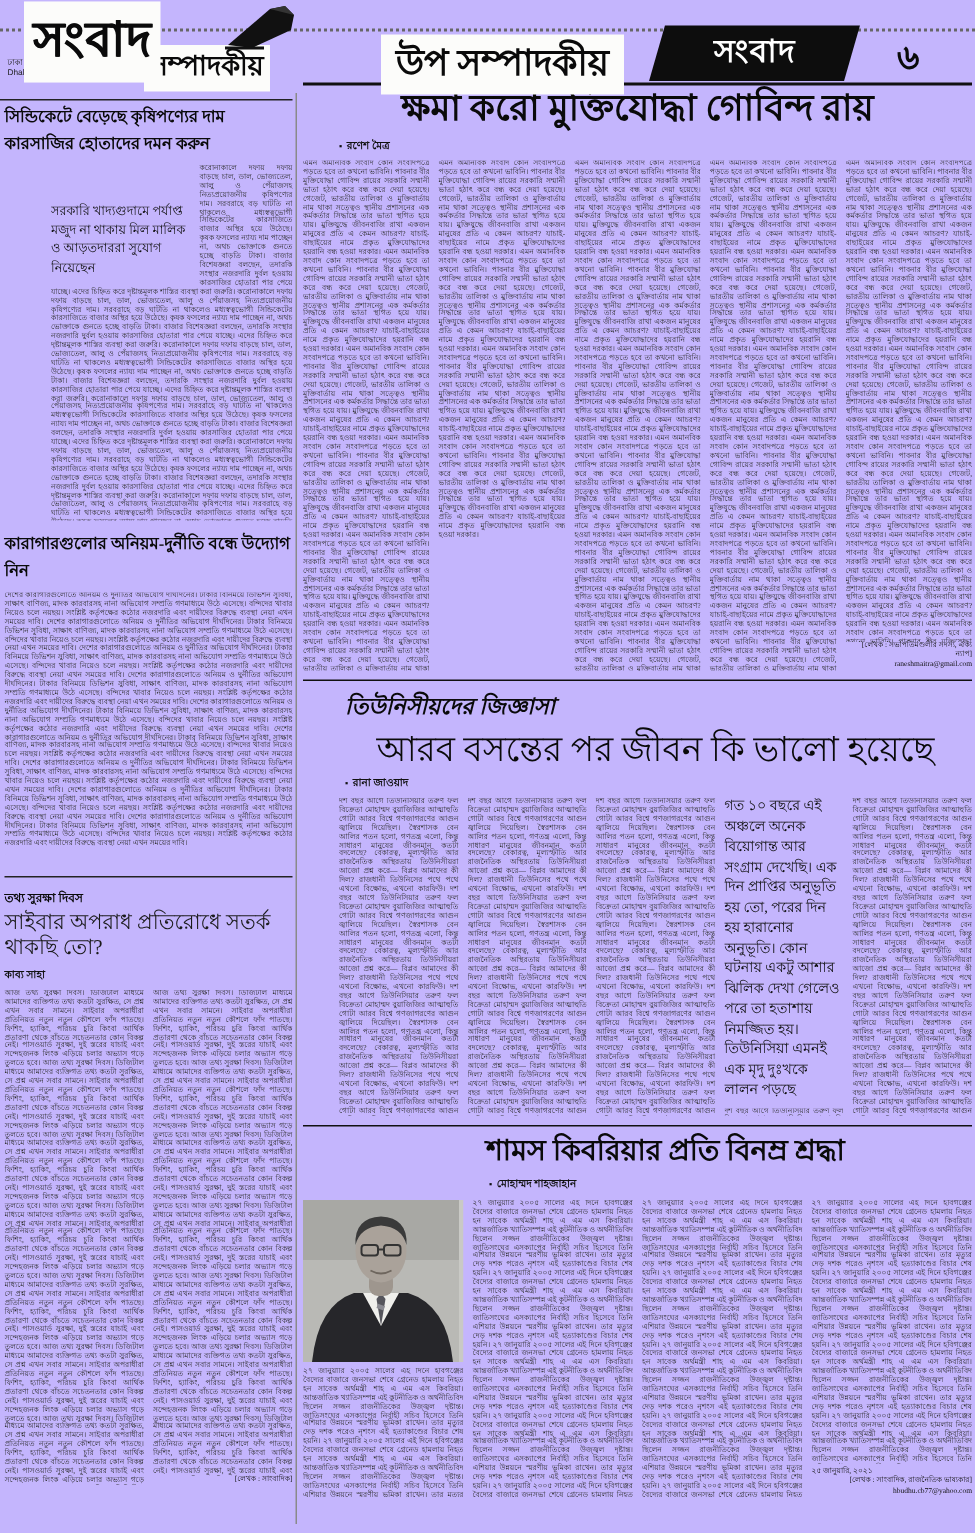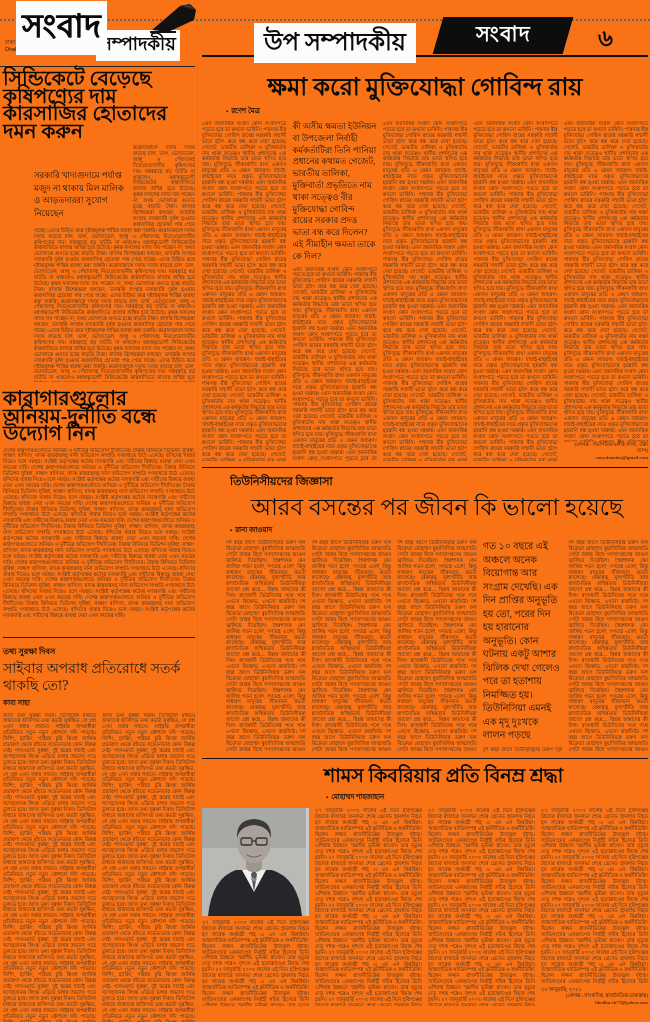--- a/index.html
+++ b/index.html
@@ -1,20 +1,20 @@
 <!DOCTYPE html>
 <html lang="bn"><head>
 <meta charset="utf-8">
 <style>
   * { margin:0; padding:0; box-sizing:border-box; }
   html,body { background:#e8e8e4; }
   body { font-family:"Liberation Serif","DejaVu Serif",serif; }
   #page {
     position:relative; width:650px; height:1022px; margin:0 auto;
-    background:#f97316; color:#1a1a1a; overflow:hidden;padding-left:20px;
+    background:#c4b5fd; color:#1a1a1a; overflow:hidden;padding-left:20px;
   }
   
   .dotline { position:absolute; left:0; right:0; top:19px; border-top:2px dotted #666; }
   .logo-left {
     position:absolute; left:16px; top:2px; font-size:31px; font-weight:900;
     letter-spacing:1px; color:#0a0a0a; transform:scaleY(1.04);
     text-shadow:0.6px 0 #0a0a0a;
     background:#fcfcfa; padding:0 6px; z-index:3;
   }
   .pen { position:absolute; left:150px; top:4px; z-index:3; }
@@ -39,44 +39,44 @@
   .c { flex:1 1 0; overflow:hidden; }
   .c-flex { display:flex; flex-direction:column; }
   .c-flex .fill { flex:1 1 0; overflow:hidden; }
   .byline { font-size:7px; font-weight:700; color:#111; }
   .byline .bullet { font-size:6px; margin-right:3px; }
   .sig { text-align:right; font-size:5px; line-height:6.5px; color:#111; }
   .sig a { color:#111; text-decoration:none; }
 
   
   #left-col { position:absolute; left:3px; top:70px; width:192px; }
-  .ed-headline { font-size:20px; line-height:17.5px; font-weight:700; color:#0a0a0a; margin-bottom:5px; }
+  .ed-headline { font-size:11px; line-height:17.5px; font-weight:700; color:#0a0a0a; margin-bottom:5px; }
   #ed1-body { height:237px; overflow:hidden;margin-left:31px; }
   .ed-quote {
     float:left; width:92px; margin:24px 7px 5px 0;
     font-size:8.5px; line-height:12.5px; color:#0f0f0f; text-align:left;
   }
   #ed2-head { margin-top:8px; }
   #ed2-body { height:180px; overflow:hidden; }
   .left-divider { border-top:1px solid #222; margin:9px 0 7px; }
   .kicker { font-size:8px; font-weight:700; color:#0a0a0a; margin-bottom:2px; }
   #cyber-head { font-size:14px; line-height:17px; font-weight:400; margin-bottom:3px; }
   #cyber-cols { height:330px; margin-top:4px; }
 
   
-  #main-area { position:absolute; left:202px; top:68px; width:446px; }
+  #main-area { position:absolute; left:202px; top:54px; width:446px; }
   #main-headline { text-align:center; font-size:24px; line-height:28px; font-weight:700; color:#0a0a0a; margin-top:5px; }
   #main-byline { margin:4px 0 4px 24px; }
   #main-cols { height:340px; }
   .pq-main { font-size:8.5px; line-height:11.8px; color:#0f0f0f; margin-bottom:4px; text-align:left; }
 
   .hrule { border-top:1px solid #111; margin:6px 0 5px; }
 
   #tunisia { padding-left:24px; }
-  #tunisia .kicker { font-size:11px; margin-left:4px; }
+  #tunisia .kicker { font-size:15px; margin-left:4px;font-style:italic; }
   #tunisia-headline { text-align:center; font-size:23px; line-height:27px; font-weight:400; color:#0a0a0a; }
   #tunisia-byline { margin:3px 0 4px 4px; }
   #tunisia-cols { height:212px; }
   .pq-tunisia { font-size:9.5px; line-height:13.5px; color:#0f0f0f; margin-bottom:4px; text-align:left; }
 
   #kibria-headline { margin:4px 0 4px 122px; font-size:19px; line-height:23px; font-weight:700; color:#0a0a0a; }
   #kibria-byline { margin:3px 0 5px 124px; }
   #kibria-cols { height:198px; }
   .photo-box { width:100%; height:108px; margin-bottom:4px; background:#c9c9c5; overflow:hidden; }
   .kib-sig { margin-top:3px; }
@@ -151,21 +151,20 @@
   <div id="main-area">
 
     <div id="main-headline">ক্ষমা করো মুক্তিযোদ্ধা গোবিন্দ রায়</div>
     <div id="main-byline" class="byline">
       <span class="bullet">▪</span><span>রণেশ মৈত্র</span>
     </div>
 
     <div id="main-cols" class="cols body-txt">
       <div class="c">এমন অমানবিক সংবাদ কোন সংবাদপত্রে পড়তে হবে তা কখনো ভাবিনি। পাবনার বীর মুক্তিযোদ্ধা গোবিন্দ রায়ের সরকারি সম্মানী ভাতা হঠাৎ করে বন্ধ করে দেয়া হয়েছে। গেজেট, ভারতীয় তালিকা ও মুক্তিবার্তায় নাম থাকা সত্ত্বেও স্থানীয় প্রশাসনের এক কর্মকর্তার সিদ্ধান্তে তার ভাতা স্থগিত হয়ে যায়। মুক্তিযুদ্ধে জীবনবাজি রাখা একজন মানুষের প্রতি এ কেমন আচরণ? যাচাই-বাছাইয়ের নামে প্রকৃত মুক্তিযোদ্ধাদের হয়রানি বন্ধ হওয়া দরকার। এমন অমানবিক সংবাদ কোন সংবাদপত্রে পড়তে হবে তা কখনো ভাবিনি। পাবনার বীর মুক্তিযোদ্ধা গোবিন্দ রায়ের সরকারি সম্মানী ভাতা হঠাৎ করে বন্ধ করে দেয়া হয়েছে। গেজেট, ভারতীয় তালিকা ও মুক্তিবার্তায় নাম থাকা সত্ত্বেও স্থানীয় প্রশাসনের এক কর্মকর্তার সিদ্ধান্তে তার ভাতা স্থগিত হয়ে যায়। মুক্তিযুদ্ধে জীবনবাজি রাখা একজন মানুষের প্রতি এ কেমন আচরণ? যাচাই-বাছাইয়ের নামে প্রকৃত মুক্তিযোদ্ধাদের হয়রানি বন্ধ হওয়া দরকার। এমন অমানবিক সংবাদ কোন সংবাদপত্রে পড়তে হবে তা কখনো ভাবিনি। পাবনার বীর মুক্তিযোদ্ধা গোবিন্দ রায়ের সরকারি সম্মানী ভাতা হঠাৎ করে বন্ধ করে দেয়া হয়েছে। গেজেট, ভারতীয় তালিকা ও মুক্তিবার্তায় নাম থাকা সত্ত্বেও স্থানীয় প্রশাসনের এক কর্মকর্তার সিদ্ধান্তে তার ভাতা স্থগিত হয়ে যায়। মুক্তিযুদ্ধে জীবনবাজি রাখা একজন মানুষের প্রতি এ কেমন আচরণ? যাচাই-বাছাইয়ের নামে প্রকৃত মুক্তিযোদ্ধাদের হয়রানি বন্ধ হওয়া দরকার। এমন অমানবিক সংবাদ কোন সংবাদপত্রে পড়তে হবে তা কখনো ভাবিনি। পাবনার বীর মুক্তিযোদ্ধা গোবিন্দ রায়ের সরকারি সম্মানী ভাতা হঠাৎ করে বন্ধ করে দেয়া হয়েছে। গেজেট, ভারতীয় তালিকা ও মুক্তিবার্তায় নাম থাকা সত্ত্বেও স্থানীয় প্রশাসনের এক কর্মকর্তার সিদ্ধান্তে তার ভাতা স্থগিত হয়ে যায়। মুক্তিযুদ্ধে জীবনবাজি রাখা একজন মানুষের প্রতি এ কেমন আচরণ? যাচাই-বাছাইয়ের নামে প্রকৃত মুক্তিযোদ্ধাদের হয়রানি বন্ধ হওয়া দরকার। এমন অমানবিক সংবাদ কোন সংবাদপত্রে পড়তে হবে তা কখনো ভাবিনি। পাবনার বীর মুক্তিযোদ্ধা গোবিন্দ রায়ের সরকারি সম্মানী ভাতা হঠাৎ করে বন্ধ করে দেয়া হয়েছে। গেজেট, ভারতীয় তালিকা ও মুক্তিবার্তায় নাম থাকা সত্ত্বেও স্থানীয় প্রশাসনের এক কর্মকর্তার সিদ্ধান্তে তার ভাতা স্থগিত হয়ে যায়। মুক্তিযুদ্ধে জীবনবাজি রাখা একজন মানুষের প্রতি এ কেমন আচরণ? যাচাই-বাছাইয়ের নামে প্রকৃত মুক্তিযোদ্ধাদের হয়রানি বন্ধ হওয়া দরকার। এমন অমানবিক সংবাদ কোন সংবাদপত্রে পড়তে হবে তা কখনো ভাবিনি। পাবনার বীর মুক্তিযোদ্ধা গোবিন্দ রায়ের সরকারি সম্মানী ভাতা হঠাৎ করে বন্ধ করে দেয়া হয়েছে। গেজেট, ভারতীয় তালিকা ও মুক্তিবার্তায় নাম থাকা সত্ত্বেও স্থানীয় প্রশাসনের এক কর্মকর্তার সিদ্ধান্তে তার ভাতা স্থগিত হয়ে যায়। মুক্তিযুদ্ধে জীবনবাজি রাখা একজন মানুষের প্রতি এ কেমন আচরণ? যাচাই-বাছাইয়ের নামে প্রকৃত মুক্তিযোদ্ধাদের হয়রানি বন্ধ হওয়া দরকার। এমন অমানবিক সংবাদ কোন সংবাদপত্রে পড়তে হবে তা কখনো ভাবিনি। পাবনার বীর মুক্তিযোদ্ধা গোবিন্দ রায়ের সরকারি সম্মানী ভাতা হঠাৎ করে বন্ধ করে দেয়া হয়েছে। গেজেট, ভারতীয় তালিকা ও মুক্তিবার্তায় নাম থাকা সত্ত্বেও স্থানীয় প্রশাসনের এক কর্মকর্তার সিদ্ধান্তে তার ভাতা স্থগিত হয়ে যায়। মুক্তিযুদ্ধে জীবনবাজি রাখা একজন মানুষের প্রতি এ কেমন আচরণ? যাচাই-বাছাইয়ের নামে প্রকৃত মুক্তিযোদ্ধাদের হয়রানি বন্ধ হওয়া দরকার।</div>
       <div class="c c-flex">
-        <div class="pq-main">কী অসীম ক্ষমতা ইউনিয়ন বা উপজেলা নির্বাহী কর্মকর্তাটির! তিনি পানিয়া প্রধানের কথামত গেজেট, ভারতীয় তালিকা, মুক্তিবার্তা প্রভৃতিতে নাম থাকা সত্ত্বেও বীর মুক্তিযোদ্ধা গোবিন্দ রায়ের সরকার প্রদত্ত ভাতা বন্ধ করে দিলেন? এই সীমাহীন ক্ষমতা তাকে কে দিল?</div>
         <div class="fill">এমন অমানবিক সংবাদ কোন সংবাদপত্রে পড়তে হবে তা কখনো ভাবিনি। পাবনার বীর মুক্তিযোদ্ধা গোবিন্দ রায়ের সরকারি সম্মানী ভাতা হঠাৎ করে বন্ধ করে দেয়া হয়েছে। গেজেট, ভারতীয় তালিকা ও মুক্তিবার্তায় নাম থাকা সত্ত্বেও স্থানীয় প্রশাসনের এক কর্মকর্তার সিদ্ধান্তে তার ভাতা স্থগিত হয়ে যায়। মুক্তিযুদ্ধে জীবনবাজি রাখা একজন মানুষের প্রতি এ কেমন আচরণ? যাচাই-বাছাইয়ের নামে প্রকৃত মুক্তিযোদ্ধাদের হয়রানি বন্ধ হওয়া দরকার। এমন অমানবিক সংবাদ কোন সংবাদপত্রে পড়তে হবে তা কখনো ভাবিনি। পাবনার বীর মুক্তিযোদ্ধা গোবিন্দ রায়ের সরকারি সম্মানী ভাতা হঠাৎ করে বন্ধ করে দেয়া হয়েছে। গেজেট, ভারতীয় তালিকা ও মুক্তিবার্তায় নাম থাকা সত্ত্বেও স্থানীয় প্রশাসনের এক কর্মকর্তার সিদ্ধান্তে তার ভাতা স্থগিত হয়ে যায়। মুক্তিযুদ্ধে জীবনবাজি রাখা একজন মানুষের প্রতি এ কেমন আচরণ? যাচাই-বাছাইয়ের নামে প্রকৃত মুক্তিযোদ্ধাদের হয়রানি বন্ধ হওয়া দরকার। এমন অমানবিক সংবাদ কোন সংবাদপত্রে পড়তে হবে তা কখনো ভাবিনি। পাবনার বীর মুক্তিযোদ্ধা গোবিন্দ রায়ের সরকারি সম্মানী ভাতা হঠাৎ করে বন্ধ করে দেয়া হয়েছে। গেজেট, ভারতীয় তালিকা ও মুক্তিবার্তায় নাম থাকা সত্ত্বেও স্থানীয় প্রশাসনের এক কর্মকর্তার সিদ্ধান্তে তার ভাতা স্থগিত হয়ে যায়। মুক্তিযুদ্ধে জীবনবাজি রাখা একজন মানুষের প্রতি এ কেমন আচরণ? যাচাই-বাছাইয়ের নামে প্রকৃত মুক্তিযোদ্ধাদের হয়রানি বন্ধ হওয়া দরকার। এমন অমানবিক সংবাদ কোন সংবাদপত্রে পড়তে হবে তা কখনো ভাবিনি। পাবনার বীর মুক্তিযোদ্ধা গোবিন্দ রায়ের সরকারি সম্মানী ভাতা হঠাৎ করে বন্ধ করে দেয়া হয়েছে। গেজেট, ভারতীয় তালিকা ও মুক্তিবার্তায় নাম থাকা সত্ত্বেও স্থানীয় প্রশাসনের এক কর্মকর্তার সিদ্ধান্তে তার ভাতা স্থগিত হয়ে যায়। মুক্তিযুদ্ধে জীবনবাজি রাখা একজন মানুষের প্রতি এ কেমন আচরণ? যাচাই-বাছাইয়ের নামে প্রকৃত মুক্তিযোদ্ধাদের হয়রানি বন্ধ হওয়া দরকার।</div>
       </div>
       <div class="c">এমন অমানবিক সংবাদ কোন সংবাদপত্রে পড়তে হবে তা কখনো ভাবিনি। পাবনার বীর মুক্তিযোদ্ধা গোবিন্দ রায়ের সরকারি সম্মানী ভাতা হঠাৎ করে বন্ধ করে দেয়া হয়েছে। গেজেট, ভারতীয় তালিকা ও মুক্তিবার্তায় নাম থাকা সত্ত্বেও স্থানীয় প্রশাসনের এক কর্মকর্তার সিদ্ধান্তে তার ভাতা স্থগিত হয়ে যায়। মুক্তিযুদ্ধে জীবনবাজি রাখা একজন মানুষের প্রতি এ কেমন আচরণ? যাচাই-বাছাইয়ের নামে প্রকৃত মুক্তিযোদ্ধাদের হয়রানি বন্ধ হওয়া দরকার। এমন অমানবিক সংবাদ কোন সংবাদপত্রে পড়তে হবে তা কখনো ভাবিনি। পাবনার বীর মুক্তিযোদ্ধা গোবিন্দ রায়ের সরকারি সম্মানী ভাতা হঠাৎ করে বন্ধ করে দেয়া হয়েছে। গেজেট, ভারতীয় তালিকা ও মুক্তিবার্তায় নাম থাকা সত্ত্বেও স্থানীয় প্রশাসনের এক কর্মকর্তার সিদ্ধান্তে তার ভাতা স্থগিত হয়ে যায়। মুক্তিযুদ্ধে জীবনবাজি রাখা একজন মানুষের প্রতি এ কেমন আচরণ? যাচাই-বাছাইয়ের নামে প্রকৃত মুক্তিযোদ্ধাদের হয়রানি বন্ধ হওয়া দরকার। এমন অমানবিক সংবাদ কোন সংবাদপত্রে পড়তে হবে তা কখনো ভাবিনি। পাবনার বীর মুক্তিযোদ্ধা গোবিন্দ রায়ের সরকারি সম্মানী ভাতা হঠাৎ করে বন্ধ করে দেয়া হয়েছে। গেজেট, ভারতীয় তালিকা ও মুক্তিবার্তায় নাম থাকা সত্ত্বেও স্থানীয় প্রশাসনের এক কর্মকর্তার সিদ্ধান্তে তার ভাতা স্থগিত হয়ে যায়। মুক্তিযুদ্ধে জীবনবাজি রাখা একজন মানুষের প্রতি এ কেমন আচরণ? যাচাই-বাছাইয়ের নামে প্রকৃত মুক্তিযোদ্ধাদের হয়রানি বন্ধ হওয়া দরকার। এমন অমানবিক সংবাদ কোন সংবাদপত্রে পড়তে হবে তা কখনো ভাবিনি। পাবনার বীর মুক্তিযোদ্ধা গোবিন্দ রায়ের সরকারি সম্মানী ভাতা হঠাৎ করে বন্ধ করে দেয়া হয়েছে। গেজেট, ভারতীয় তালিকা ও মুক্তিবার্তায় নাম থাকা সত্ত্বেও স্থানীয় প্রশাসনের এক কর্মকর্তার সিদ্ধান্তে তার ভাতা স্থগিত হয়ে যায়। মুক্তিযুদ্ধে জীবনবাজি রাখা একজন মানুষের প্রতি এ কেমন আচরণ? যাচাই-বাছাইয়ের নামে প্রকৃত মুক্তিযোদ্ধাদের হয়রানি বন্ধ হওয়া দরকার। এমন অমানবিক সংবাদ কোন সংবাদপত্রে পড়তে হবে তা কখনো ভাবিনি। পাবনার বীর মুক্তিযোদ্ধা গোবিন্দ রায়ের সরকারি সম্মানী ভাতা হঠাৎ করে বন্ধ করে দেয়া হয়েছে। গেজেট, ভারতীয় তালিকা ও মুক্তিবার্তায় নাম থাকা সত্ত্বেও স্থানীয় প্রশাসনের এক কর্মকর্তার সিদ্ধান্তে তার ভাতা স্থগিত হয়ে যায়। মুক্তিযুদ্ধে জীবনবাজি রাখা একজন মানুষের প্রতি এ কেমন আচরণ? যাচাই-বাছাইয়ের নামে প্রকৃত মুক্তিযোদ্ধাদের হয়রানি বন্ধ হওয়া দরকার। এমন অমানবিক সংবাদ কোন সংবাদপত্রে পড়তে হবে তা কখনো ভাবিনি। পাবনার বীর মুক্তিযোদ্ধা গোবিন্দ রায়ের সরকারি সম্মানী ভাতা হঠাৎ করে বন্ধ করে দেয়া হয়েছে। গেজেট, ভারতীয় তালিকা ও মুক্তিবার্তায় নাম থাকা সত্ত্বেও স্থানীয় প্রশাসনের এক কর্মকর্তার সিদ্ধান্তে তার ভাতা স্থগিত হয়ে যায়। মুক্তিযুদ্ধে জীবনবাজি রাখা একজন মানুষের প্রতি এ কেমন আচরণ? যাচাই-বাছাইয়ের নামে প্রকৃত মুক্তিযোদ্ধাদের হয়রানি বন্ধ হওয়া দরকার। এমন অমানবিক সংবাদ কোন সংবাদপত্রে পড়তে হবে তা কখনো ভাবিনি। পাবনার বীর মুক্তিযোদ্ধা গোবিন্দ রায়ের সরকারি সম্মানী ভাতা হঠাৎ করে বন্ধ করে দেয়া হয়েছে। গেজেট, ভারতীয় তালিকা ও মুক্তিবার্তায় নাম থাকা সত্ত্বেও স্থানীয় প্রশাসনের এক কর্মকর্তার সিদ্ধান্তে তার ভাতা স্থগিত হয়ে যায়। মুক্তিযুদ্ধে জীবনবাজি রাখা একজন মানুষের প্রতি এ কেমন আচরণ? যাচাই-বাছাইয়ের নামে প্রকৃত মুক্তিযোদ্ধাদের হয়রানি বন্ধ হওয়া দরকার।</div>
       <div class="c">এমন অমানবিক সংবাদ কোন সংবাদপত্রে পড়তে হবে তা কখনো ভাবিনি। পাবনার বীর মুক্তিযোদ্ধা গোবিন্দ রায়ের সরকারি সম্মানী ভাতা হঠাৎ করে বন্ধ করে দেয়া হয়েছে। গেজেট, ভারতীয় তালিকা ও মুক্তিবার্তায় নাম থাকা সত্ত্বেও স্থানীয় প্রশাসনের এক কর্মকর্তার সিদ্ধান্তে তার ভাতা স্থগিত হয়ে যায়। মুক্তিযুদ্ধে জীবনবাজি রাখা একজন মানুষের প্রতি এ কেমন আচরণ? যাচাই-বাছাইয়ের নামে প্রকৃত মুক্তিযোদ্ধাদের হয়রানি বন্ধ হওয়া দরকার। এমন অমানবিক সংবাদ কোন সংবাদপত্রে পড়তে হবে তা কখনো ভাবিনি। পাবনার বীর মুক্তিযোদ্ধা গোবিন্দ রায়ের সরকারি সম্মানী ভাতা হঠাৎ করে বন্ধ করে দেয়া হয়েছে। গেজেট, ভারতীয় তালিকা ও মুক্তিবার্তায় নাম থাকা সত্ত্বেও স্থানীয় প্রশাসনের এক কর্মকর্তার সিদ্ধান্তে তার ভাতা স্থগিত হয়ে যায়। মুক্তিযুদ্ধে জীবনবাজি রাখা একজন মানুষের প্রতি এ কেমন আচরণ? যাচাই-বাছাইয়ের নামে প্রকৃত মুক্তিযোদ্ধাদের হয়রানি বন্ধ হওয়া দরকার। এমন অমানবিক সংবাদ কোন সংবাদপত্রে পড়তে হবে তা কখনো ভাবিনি। পাবনার বীর মুক্তিযোদ্ধা গোবিন্দ রায়ের সরকারি সম্মানী ভাতা হঠাৎ করে বন্ধ করে দেয়া হয়েছে। গেজেট, ভারতীয় তালিকা ও মুক্তিবার্তায় নাম থাকা সত্ত্বেও স্থানীয় প্রশাসনের এক কর্মকর্তার সিদ্ধান্তে তার ভাতা স্থগিত হয়ে যায়। মুক্তিযুদ্ধে জীবনবাজি রাখা একজন মানুষের প্রতি এ কেমন আচরণ? যাচাই-বাছাইয়ের নামে প্রকৃত মুক্তিযোদ্ধাদের হয়রানি বন্ধ হওয়া দরকার। এমন অমানবিক সংবাদ কোন সংবাদপত্রে পড়তে হবে তা কখনো ভাবিনি। পাবনার বীর মুক্তিযোদ্ধা গোবিন্দ রায়ের সরকারি সম্মানী ভাতা হঠাৎ করে বন্ধ করে দেয়া হয়েছে। গেজেট, ভারতীয় তালিকা ও মুক্তিবার্তায় নাম থাকা সত্ত্বেও স্থানীয় প্রশাসনের এক কর্মকর্তার সিদ্ধান্তে তার ভাতা স্থগিত হয়ে যায়। মুক্তিযুদ্ধে জীবনবাজি রাখা একজন মানুষের প্রতি এ কেমন আচরণ? যাচাই-বাছাইয়ের নামে প্রকৃত মুক্তিযোদ্ধাদের হয়রানি বন্ধ হওয়া দরকার। এমন অমানবিক সংবাদ কোন সংবাদপত্রে পড়তে হবে তা কখনো ভাবিনি। পাবনার বীর মুক্তিযোদ্ধা গোবিন্দ রায়ের সরকারি সম্মানী ভাতা হঠাৎ করে বন্ধ করে দেয়া হয়েছে। গেজেট, ভারতীয় তালিকা ও মুক্তিবার্তায় নাম থাকা সত্ত্বেও স্থানীয় প্রশাসনের এক কর্মকর্তার সিদ্ধান্তে তার ভাতা স্থগিত হয়ে যায়। মুক্তিযুদ্ধে জীবনবাজি রাখা একজন মানুষের প্রতি এ কেমন আচরণ? যাচাই-বাছাইয়ের নামে প্রকৃত মুক্তিযোদ্ধাদের হয়রানি বন্ধ হওয়া দরকার। এমন অমানবিক সংবাদ কোন সংবাদপত্রে পড়তে হবে তা কখনো ভাবিনি। পাবনার বীর মুক্তিযোদ্ধা গোবিন্দ রায়ের সরকারি সম্মানী ভাতা হঠাৎ করে বন্ধ করে দেয়া হয়েছে। গেজেট, ভারতীয় তালিকা ও মুক্তিবার্তায় নাম থাকা সত্ত্বেও স্থানীয় প্রশাসনের এক কর্মকর্তার সিদ্ধান্তে তার ভাতা স্থগিত হয়ে যায়। মুক্তিযুদ্ধে জীবনবাজি রাখা একজন মানুষের প্রতি এ কেমন আচরণ? যাচাই-বাছাইয়ের নামে প্রকৃত মুক্তিযোদ্ধাদের হয়রানি বন্ধ হওয়া দরকার। এমন অমানবিক সংবাদ কোন সংবাদপত্রে পড়তে হবে তা কখনো ভাবিনি। পাবনার বীর মুক্তিযোদ্ধা গোবিন্দ রায়ের সরকারি সম্মানী ভাতা হঠাৎ করে বন্ধ করে দেয়া হয়েছে। গেজেট, ভারতীয় তালিকা ও মুক্তিবার্তায় নাম থাকা সত্ত্বেও স্থানীয় প্রশাসনের এক কর্মকর্তার সিদ্ধান্তে তার ভাতা স্থগিত হয়ে যায়। মুক্তিযুদ্ধে জীবনবাজি রাখা একজন মানুষের প্রতি এ কেমন আচরণ? যাচাই-বাছাইয়ের নামে প্রকৃত মুক্তিযোদ্ধাদের হয়রানি বন্ধ হওয়া দরকার।</div>
       <div class="c c-flex">
         <div class="fill">এমন অমানবিক সংবাদ কোন সংবাদপত্রে পড়তে হবে তা কখনো ভাবিনি। পাবনার বীর মুক্তিযোদ্ধা গোবিন্দ রায়ের সরকারি সম্মানী ভাতা হঠাৎ করে বন্ধ করে দেয়া হয়েছে। গেজেট, ভারতীয় তালিকা ও মুক্তিবার্তায় নাম থাকা সত্ত্বেও স্থানীয় প্রশাসনের এক কর্মকর্তার সিদ্ধান্তে তার ভাতা স্থগিত হয়ে যায়। মুক্তিযুদ্ধে জীবনবাজি রাখা একজন মানুষের প্রতি এ কেমন আচরণ? যাচাই-বাছাইয়ের নামে প্রকৃত মুক্তিযোদ্ধাদের হয়রানি বন্ধ হওয়া দরকার। এমন অমানবিক সংবাদ কোন সংবাদপত্রে পড়তে হবে তা কখনো ভাবিনি। পাবনার বীর মুক্তিযোদ্ধা গোবিন্দ রায়ের সরকারি সম্মানী ভাতা হঠাৎ করে বন্ধ করে দেয়া হয়েছে। গেজেট, ভারতীয় তালিকা ও মুক্তিবার্তায় নাম থাকা সত্ত্বেও স্থানীয় প্রশাসনের এক কর্মকর্তার সিদ্ধান্তে তার ভাতা স্থগিত হয়ে যায়। মুক্তিযুদ্ধে জীবনবাজি রাখা একজন মানুষের প্রতি এ কেমন আচরণ? যাচাই-বাছাইয়ের নামে প্রকৃত মুক্তিযোদ্ধাদের হয়রানি বন্ধ হওয়া দরকার। এমন অমানবিক সংবাদ কোন সংবাদপত্রে পড়তে হবে তা কখনো ভাবিনি। পাবনার বীর মুক্তিযোদ্ধা গোবিন্দ রায়ের সরকারি সম্মানী ভাতা হঠাৎ করে বন্ধ করে দেয়া হয়েছে। গেজেট, ভারতীয় তালিকা ও মুক্তিবার্তায় নাম থাকা সত্ত্বেও স্থানীয় প্রশাসনের এক কর্মকর্তার সিদ্ধান্তে তার ভাতা স্থগিত হয়ে যায়। মুক্তিযুদ্ধে জীবনবাজি রাখা একজন মানুষের প্রতি এ কেমন আচরণ? যাচাই-বাছাইয়ের নামে প্রকৃত মুক্তিযোদ্ধাদের হয়রানি বন্ধ হওয়া দরকার। এমন অমানবিক সংবাদ কোন সংবাদপত্রে পড়তে হবে তা কখনো ভাবিনি। পাবনার বীর মুক্তিযোদ্ধা গোবিন্দ রায়ের সরকারি সম্মানী ভাতা হঠাৎ করে বন্ধ করে দেয়া হয়েছে। গেজেট, ভারতীয় তালিকা ও মুক্তিবার্তায় নাম থাকা সত্ত্বেও স্থানীয় প্রশাসনের এক কর্মকর্তার সিদ্ধান্তে তার ভাতা স্থগিত হয়ে যায়। মুক্তিযুদ্ধে জীবনবাজি রাখা একজন মানুষের প্রতি এ কেমন আচরণ? যাচাই-বাছাইয়ের নামে প্রকৃত মুক্তিযোদ্ধাদের হয়রানি বন্ধ হওয়া দরকার। এমন অমানবিক সংবাদ কোন সংবাদপত্রে পড়তে হবে তা কখনো ভাবিনি। পাবনার বীর মুক্তিযোদ্ধা গোবিন্দ রায়ের সরকারি সম্মানী ভাতা হঠাৎ করে বন্ধ করে দেয়া হয়েছে। গেজেট, ভারতীয় তালিকা ও মুক্তিবার্তায় নাম থাকা সত্ত্বেও স্থানীয় প্রশাসনের এক কর্মকর্তার সিদ্ধান্তে তার ভাতা স্থগিত হয়ে যায়। মুক্তিযুদ্ধে জীবনবাজি রাখা একজন মানুষের প্রতি এ কেমন আচরণ? যাচাই-বাছাইয়ের নামে প্রকৃত মুক্তিযোদ্ধাদের হয়রানি বন্ধ হওয়া দরকার। এমন অমানবিক সংবাদ কোন সংবাদপত্রে পড়তে হবে তা কখনো ভাবিনি। পাবনার বীর মুক্তিযোদ্ধা গোবিন্দ রায়ের সরকারি সম্মানী ভাতা হঠাৎ করে বন্ধ করে দেয়া হয়েছে। গেজেট, ভারতীয় তালিকা ও মুক্তিবার্তায় নাম থাকা সত্ত্বেও স্থানীয় প্রশাসনের এক কর্মকর্তার সিদ্ধান্তে তার ভাতা স্থগিত হয়ে যায়। মুক্তিযুদ্ধে জীবনবাজি রাখা একজন মানুষের প্রতি এ কেমন আচরণ? যাচাই-বাছাইয়ের নামে প্রকৃত মুক্তিযোদ্ধাদের হয়রানি বন্ধ হওয়া দরকার।</div>
         <div class="sig">
           <div>[লেখক : সভাপতিমণ্ডলীর সদস্য, ঐক্য ন্যাপ]</div>
           <a href="#">raneshmaitra@gmail.com</a>
         </div>

